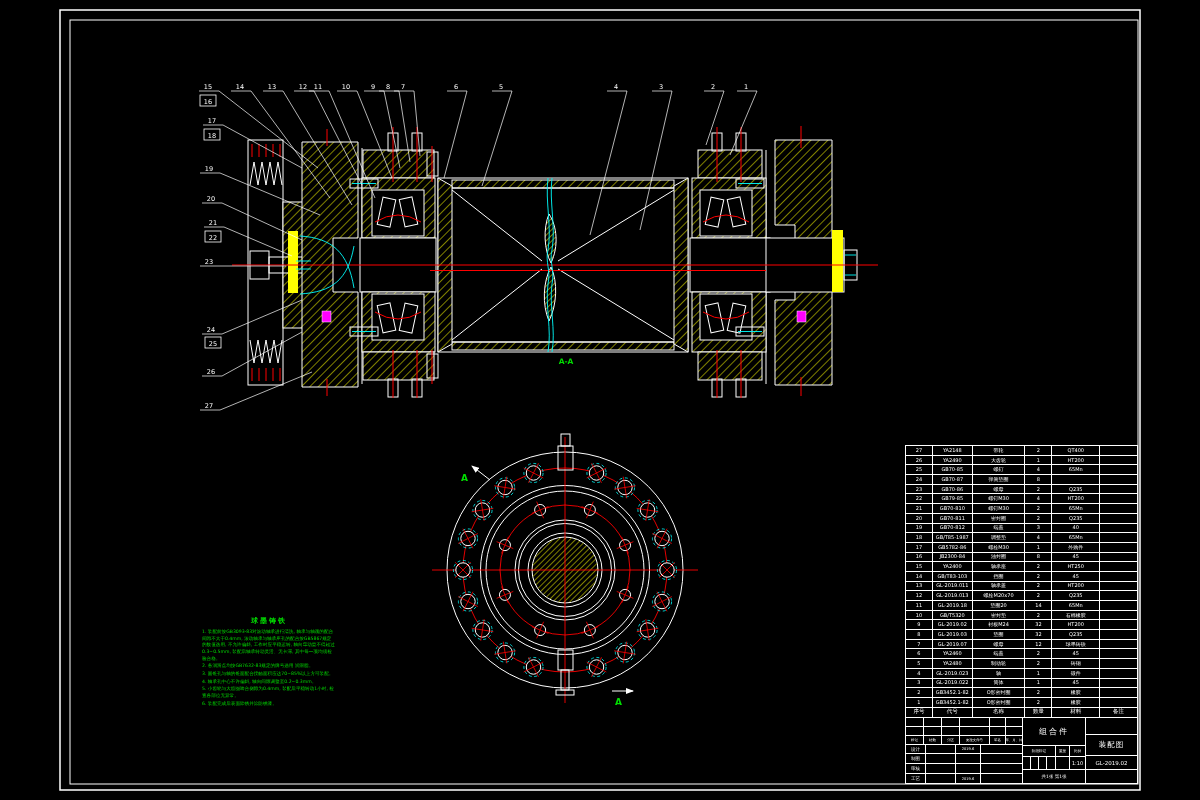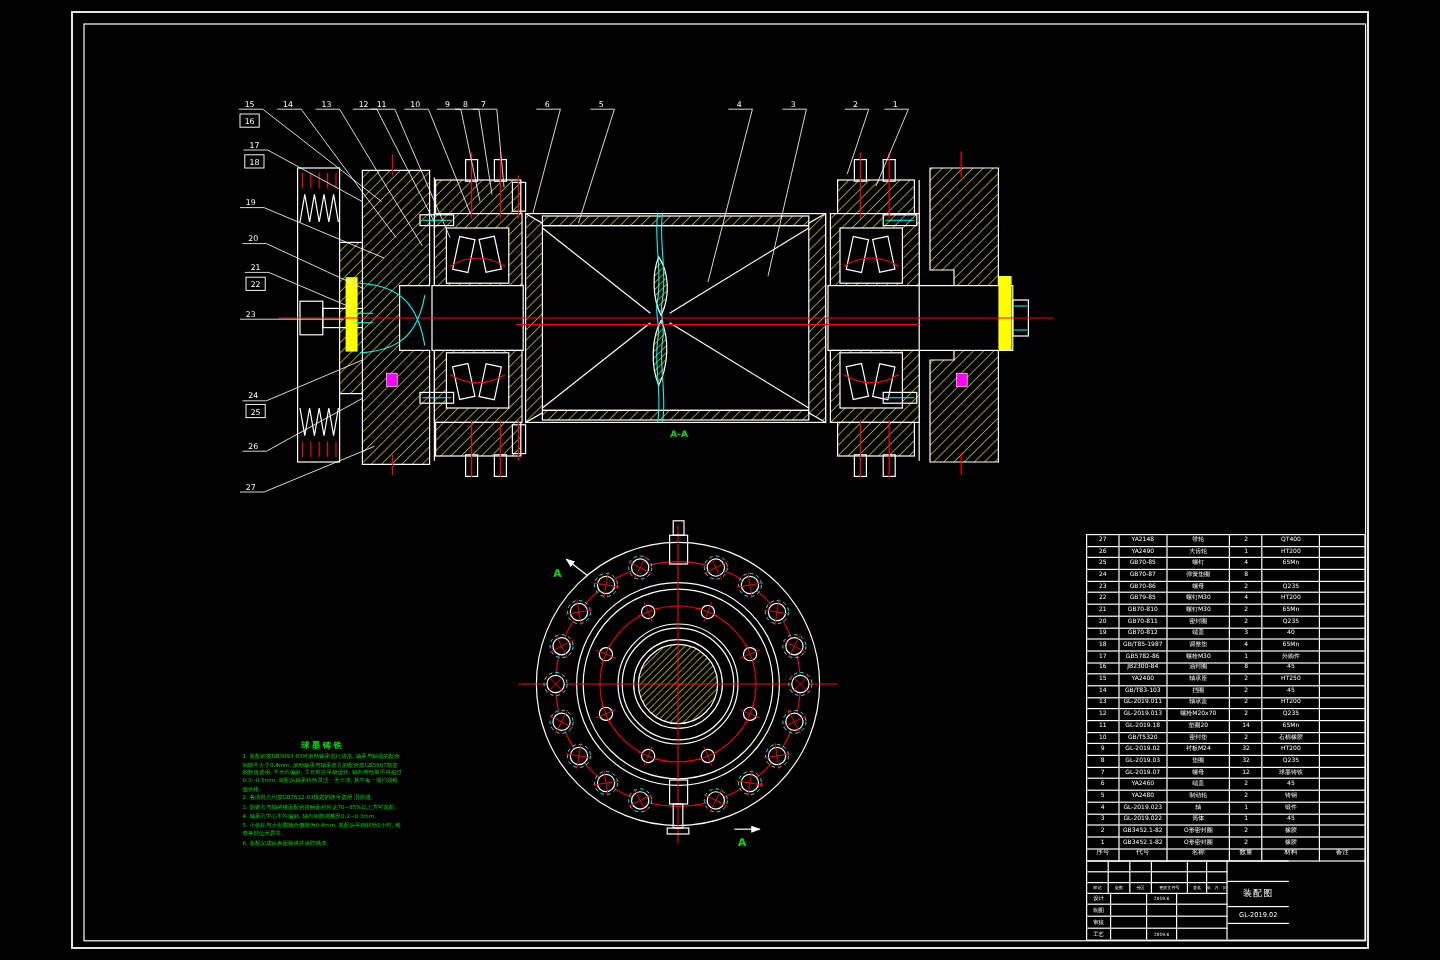--- a/index.html
+++ b/index.html
@@ -744,20 +744,41 @@
       <div class="tb-cell" style="width:25px;"></div>
       <div class="tb-cell" style="width:42px;"></div>
     </div>
     <div class="tb-row" style="height:10px;font-size:4.5px;">
       <div class="tb-cell" style="width:20px;">工艺</div>
       <div class="tb-cell" style="width:30px;"></div>
       <div class="tb-cell" style="width:25px;font-size:3.6px;">2019.6</div>
       <div class="tb-cell" style="width:42px;"></div>
     </div>
   </div>
+  <div class="tb-col" style="width:63px;">
+    <div class="tb-row" style="height:28px;">
+      <div class="tb-cell" style="width:63px;font-size:8px;letter-spacing:2px;">组合件</div>
+    </div>
+    <div class="tb-row" style="height:12px;font-size:3.6px;">
+      <div class="tb-cell" style="width:33px;">阶段标记</div>
+      <div class="tb-cell" style="width:14px;">重量</div>
+      <div class="tb-cell" style="width:16px;">比例</div>
+    </div>
+    <div class="tb-row" style="height:13px;">
+      <div class="tb-cell" style="width:8px;"></div>
+          <div class="tb-cell" style="width:8px;"></div>
+      <div class="tb-cell" style="width:8px;"></div>
+          <div class="tb-cell" style="width:9px;"></div>
+      <div class="tb-cell" style="width:14px;"></div>
+      <div class="tb-cell" style="width:16px;font-size:5px;">1:10</div>
+    </div>
+    <div class="tb-row" style="height:14px;">
+      <div class="tb-cell" style="width:63px;font-size:4.5px;">共1张 第1张</div>
+    </div>
+  </div>
   <div class="tb-col" style="width:51px;">
     <div class="tb-row" style="height:17px;">
           <div class="tb-cell" style="width:51px;border-right:none;"></div>
         </div>
     <div class="tb-row" style="height:22px;">
       <div class="tb-cell" style="width:51px;border-right:none;font-size:7.5px;letter-spacing:1px;">装配图</div>
     </div>
     <div class="tb-row" style="height:14px;">
       <div class="tb-cell" style="width:51px;border-right:none;font-size:5.5px;">GL-2019.02</div>
     </div>

